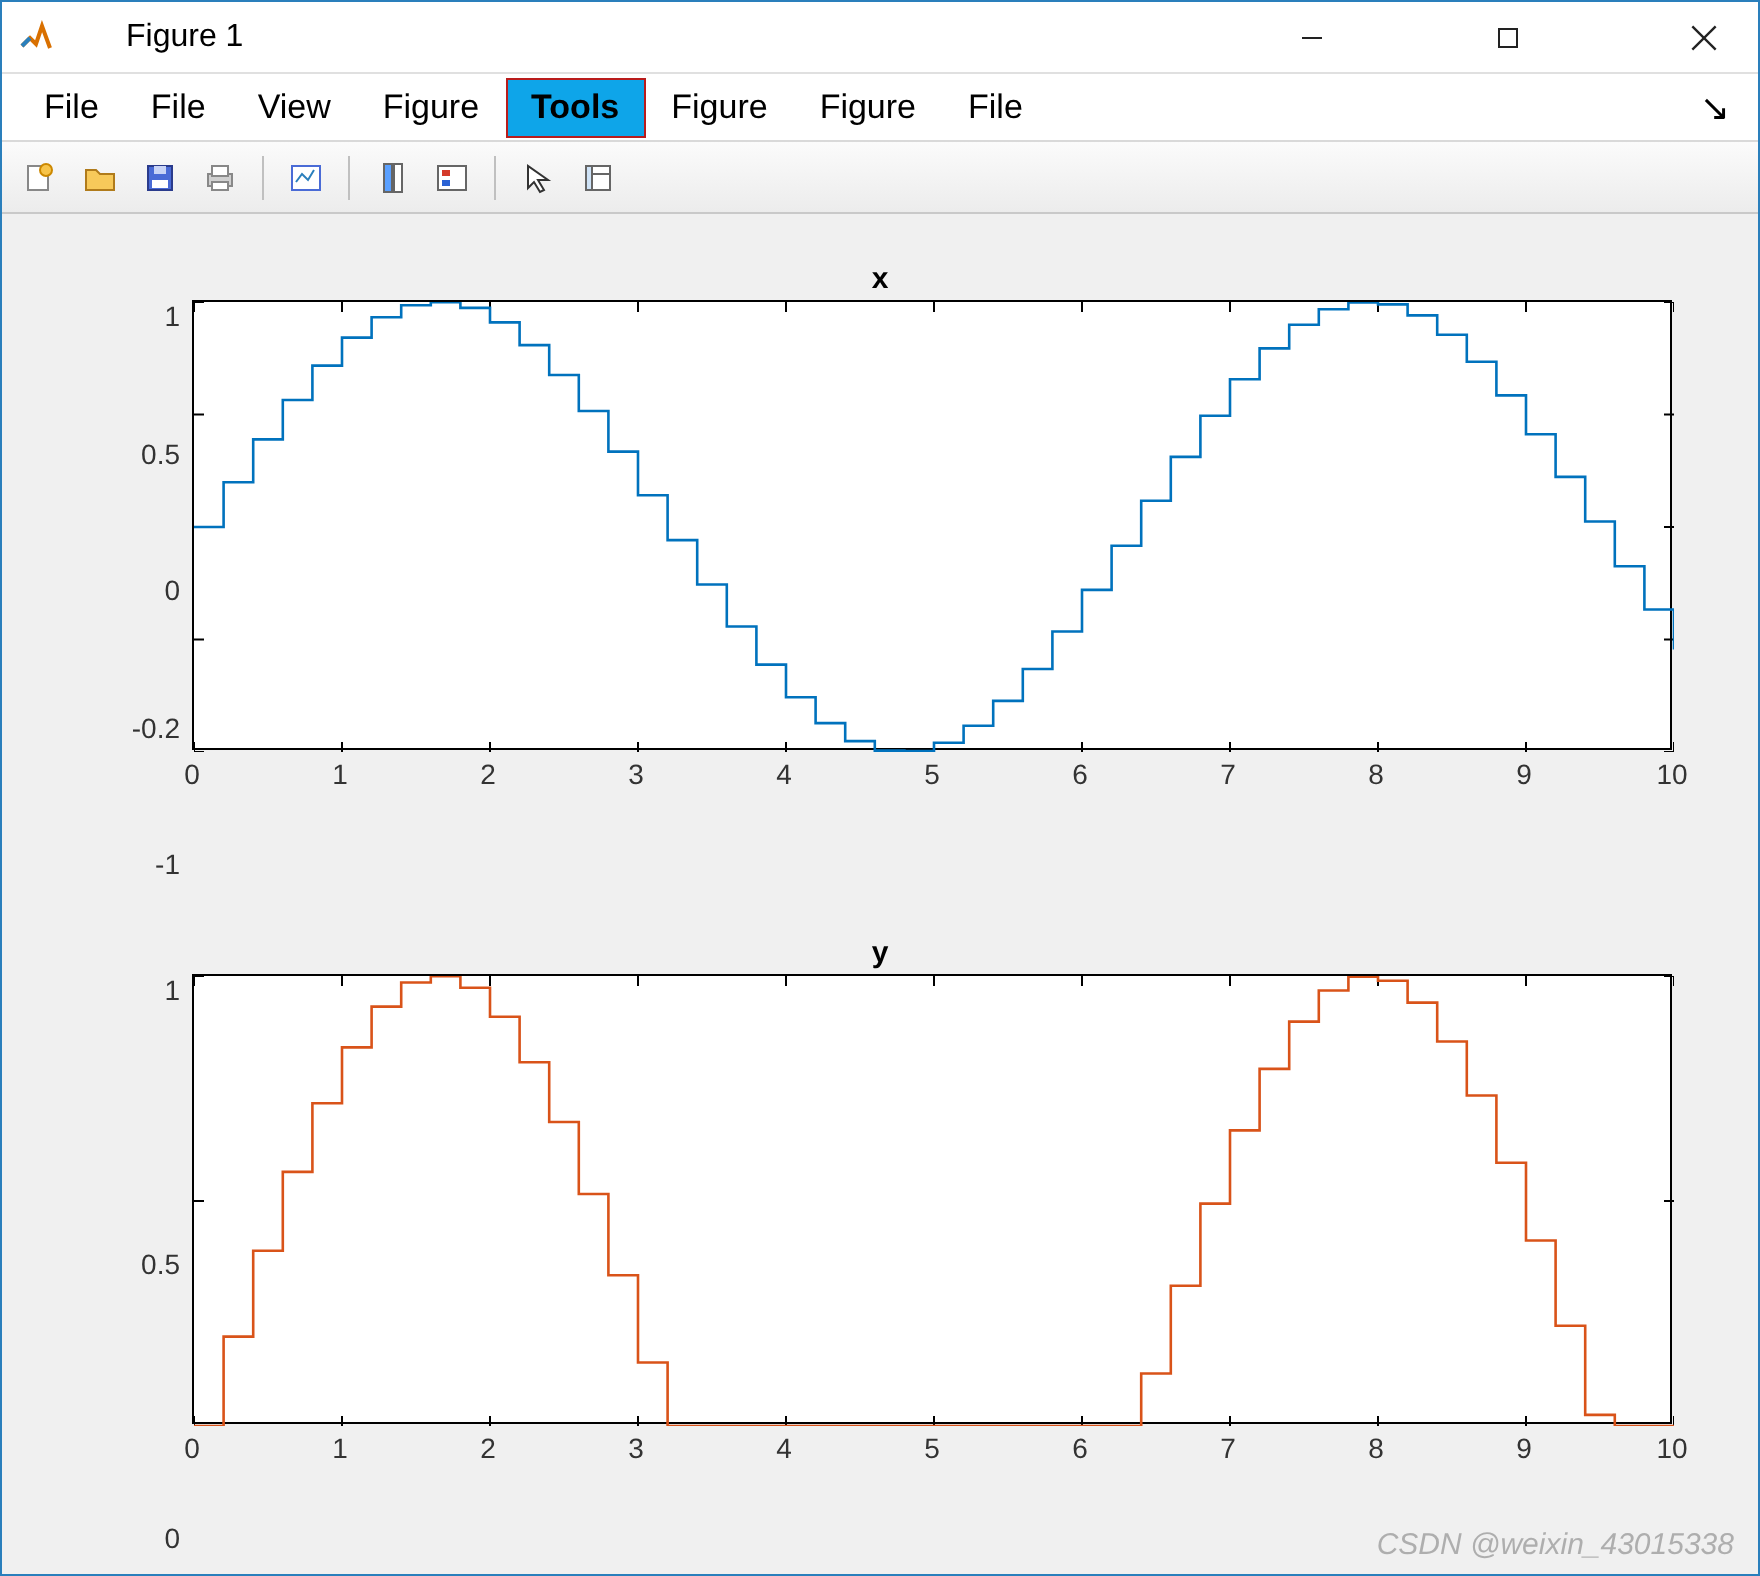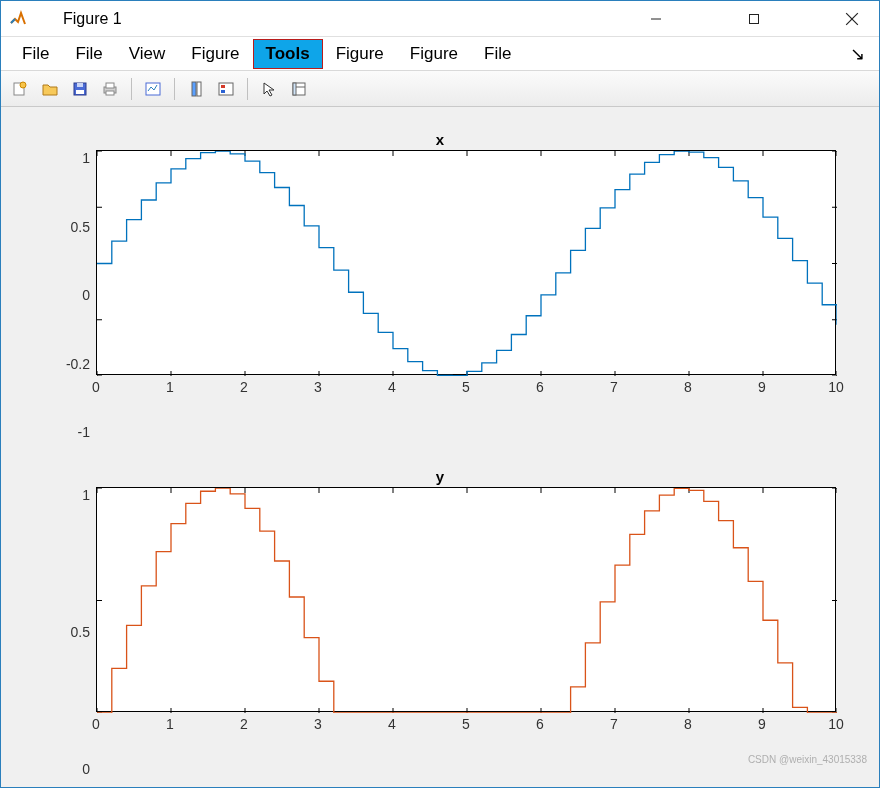--- a/index.html
+++ b/index.html
@@ -147,23 +147,24 @@
   .subplot-gap { height: 28px; }
 
   .line-path { fill: none; stroke-width: 1.3; }
   .line-blue { stroke: #0072bd; }
   .line-orange { stroke: #d95319; }
 
   .tick-marks line { stroke: #000; stroke-width: 1; }
 
   .watermark {
     position: absolute;
-    right: 12px; bottom: 22px;
+    right: 12px; bottom: 6px;
     color: rgba(120,120,120,0.55);
-    font-size: 10px;
+    font-size: 15px;
+    font-style: italic;
     pointer-events: none;
   }
 </style>
 </head>
 <body>
 
 <div class="window">
 
   <div class="titlebar">
     <span class="app-icon">

